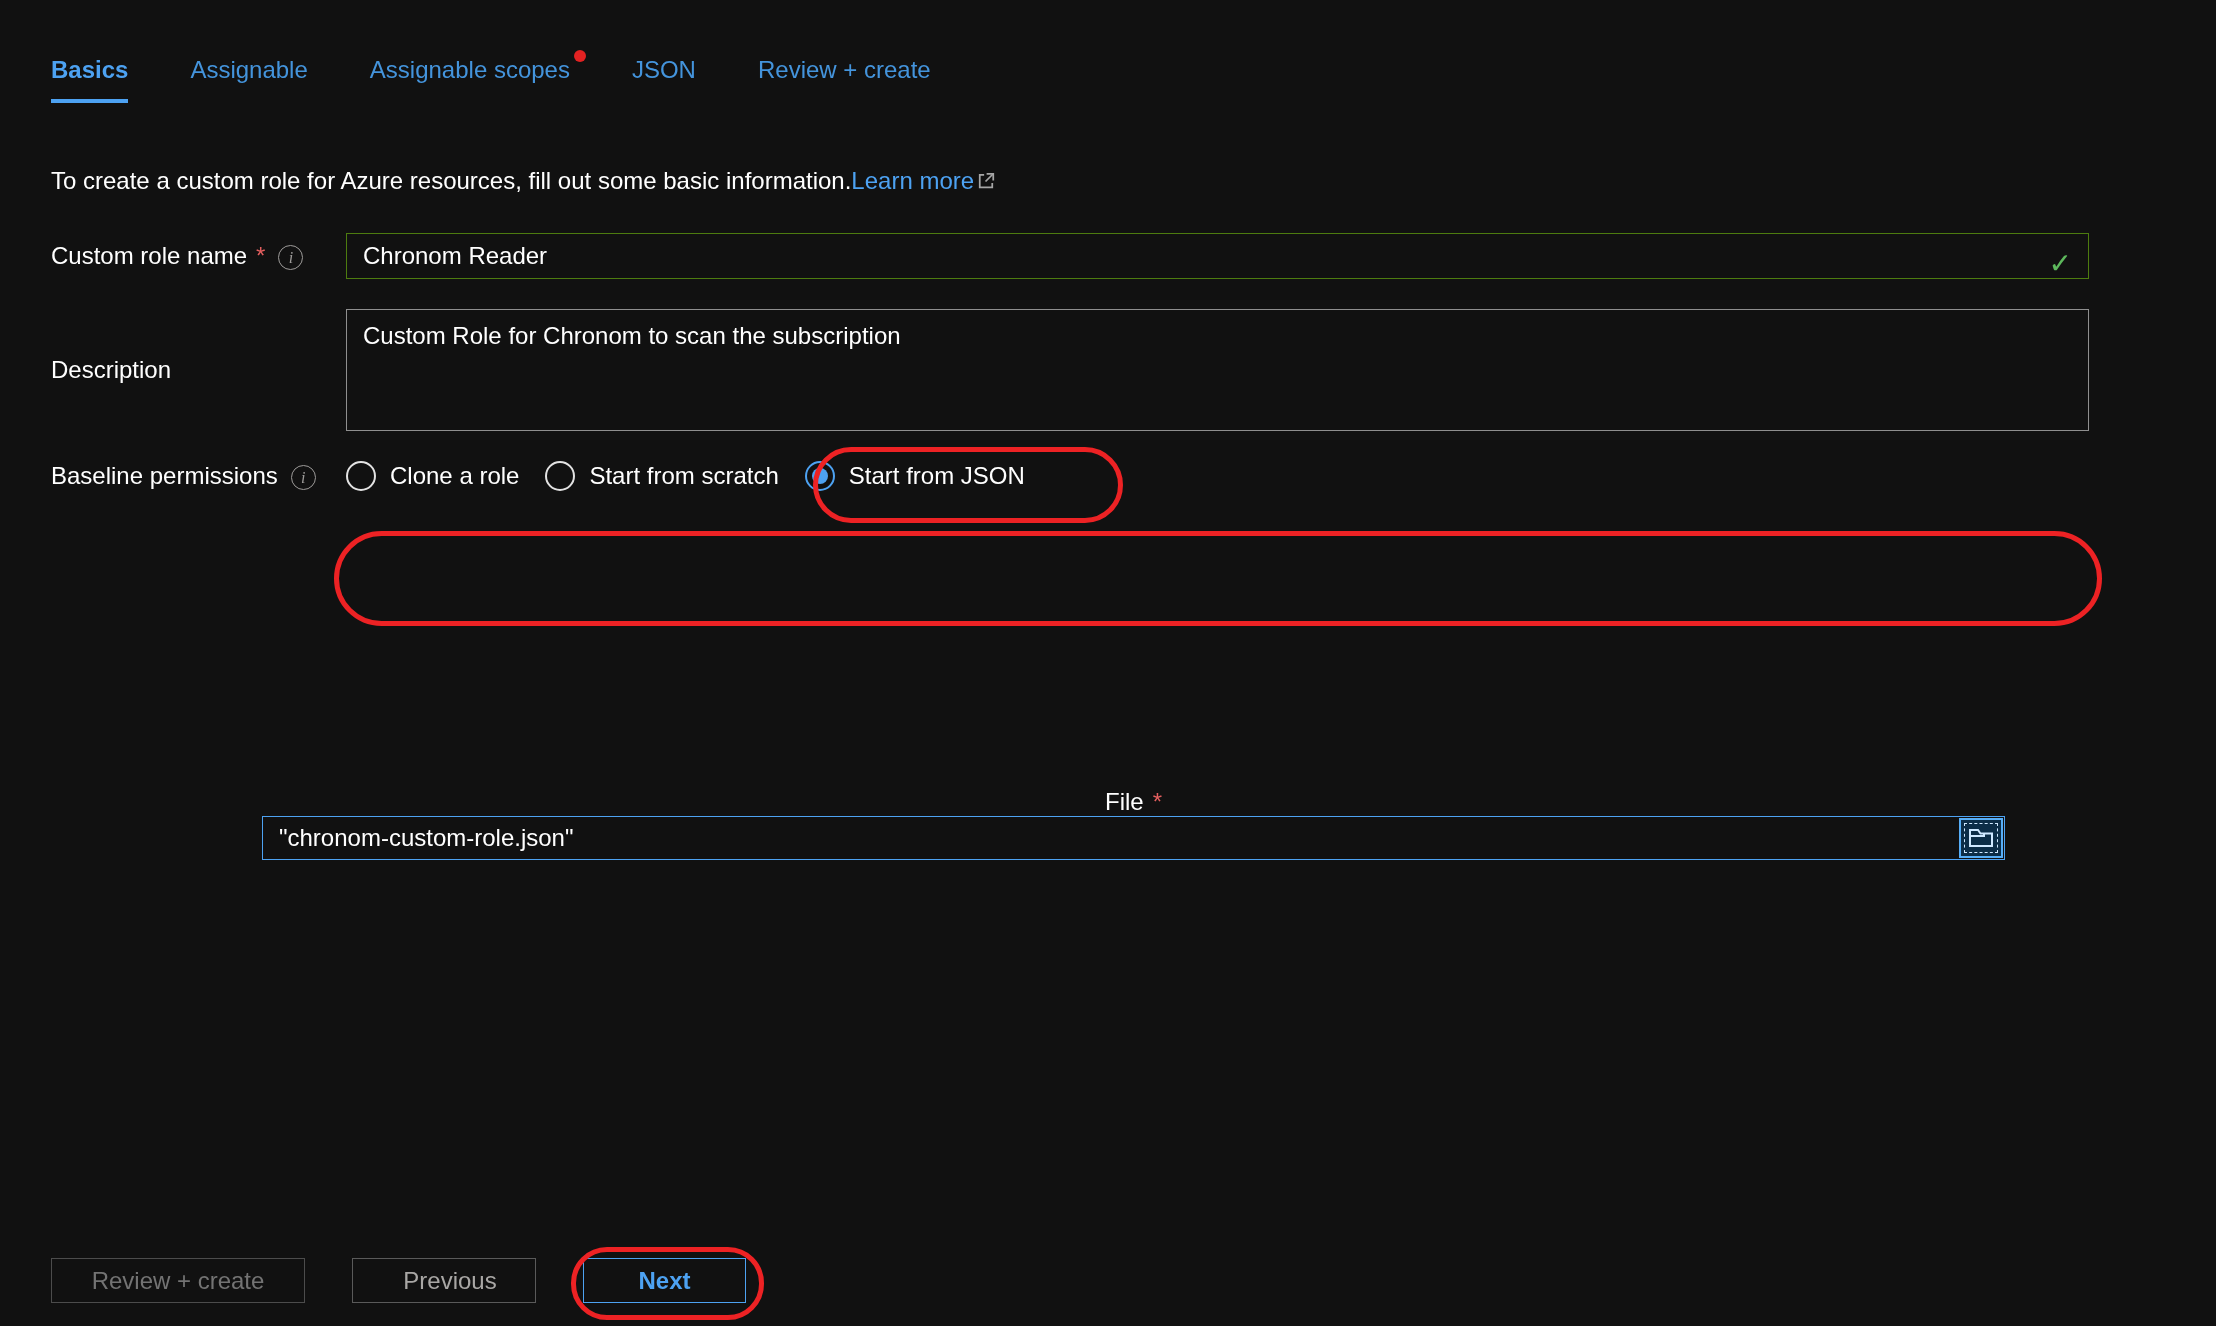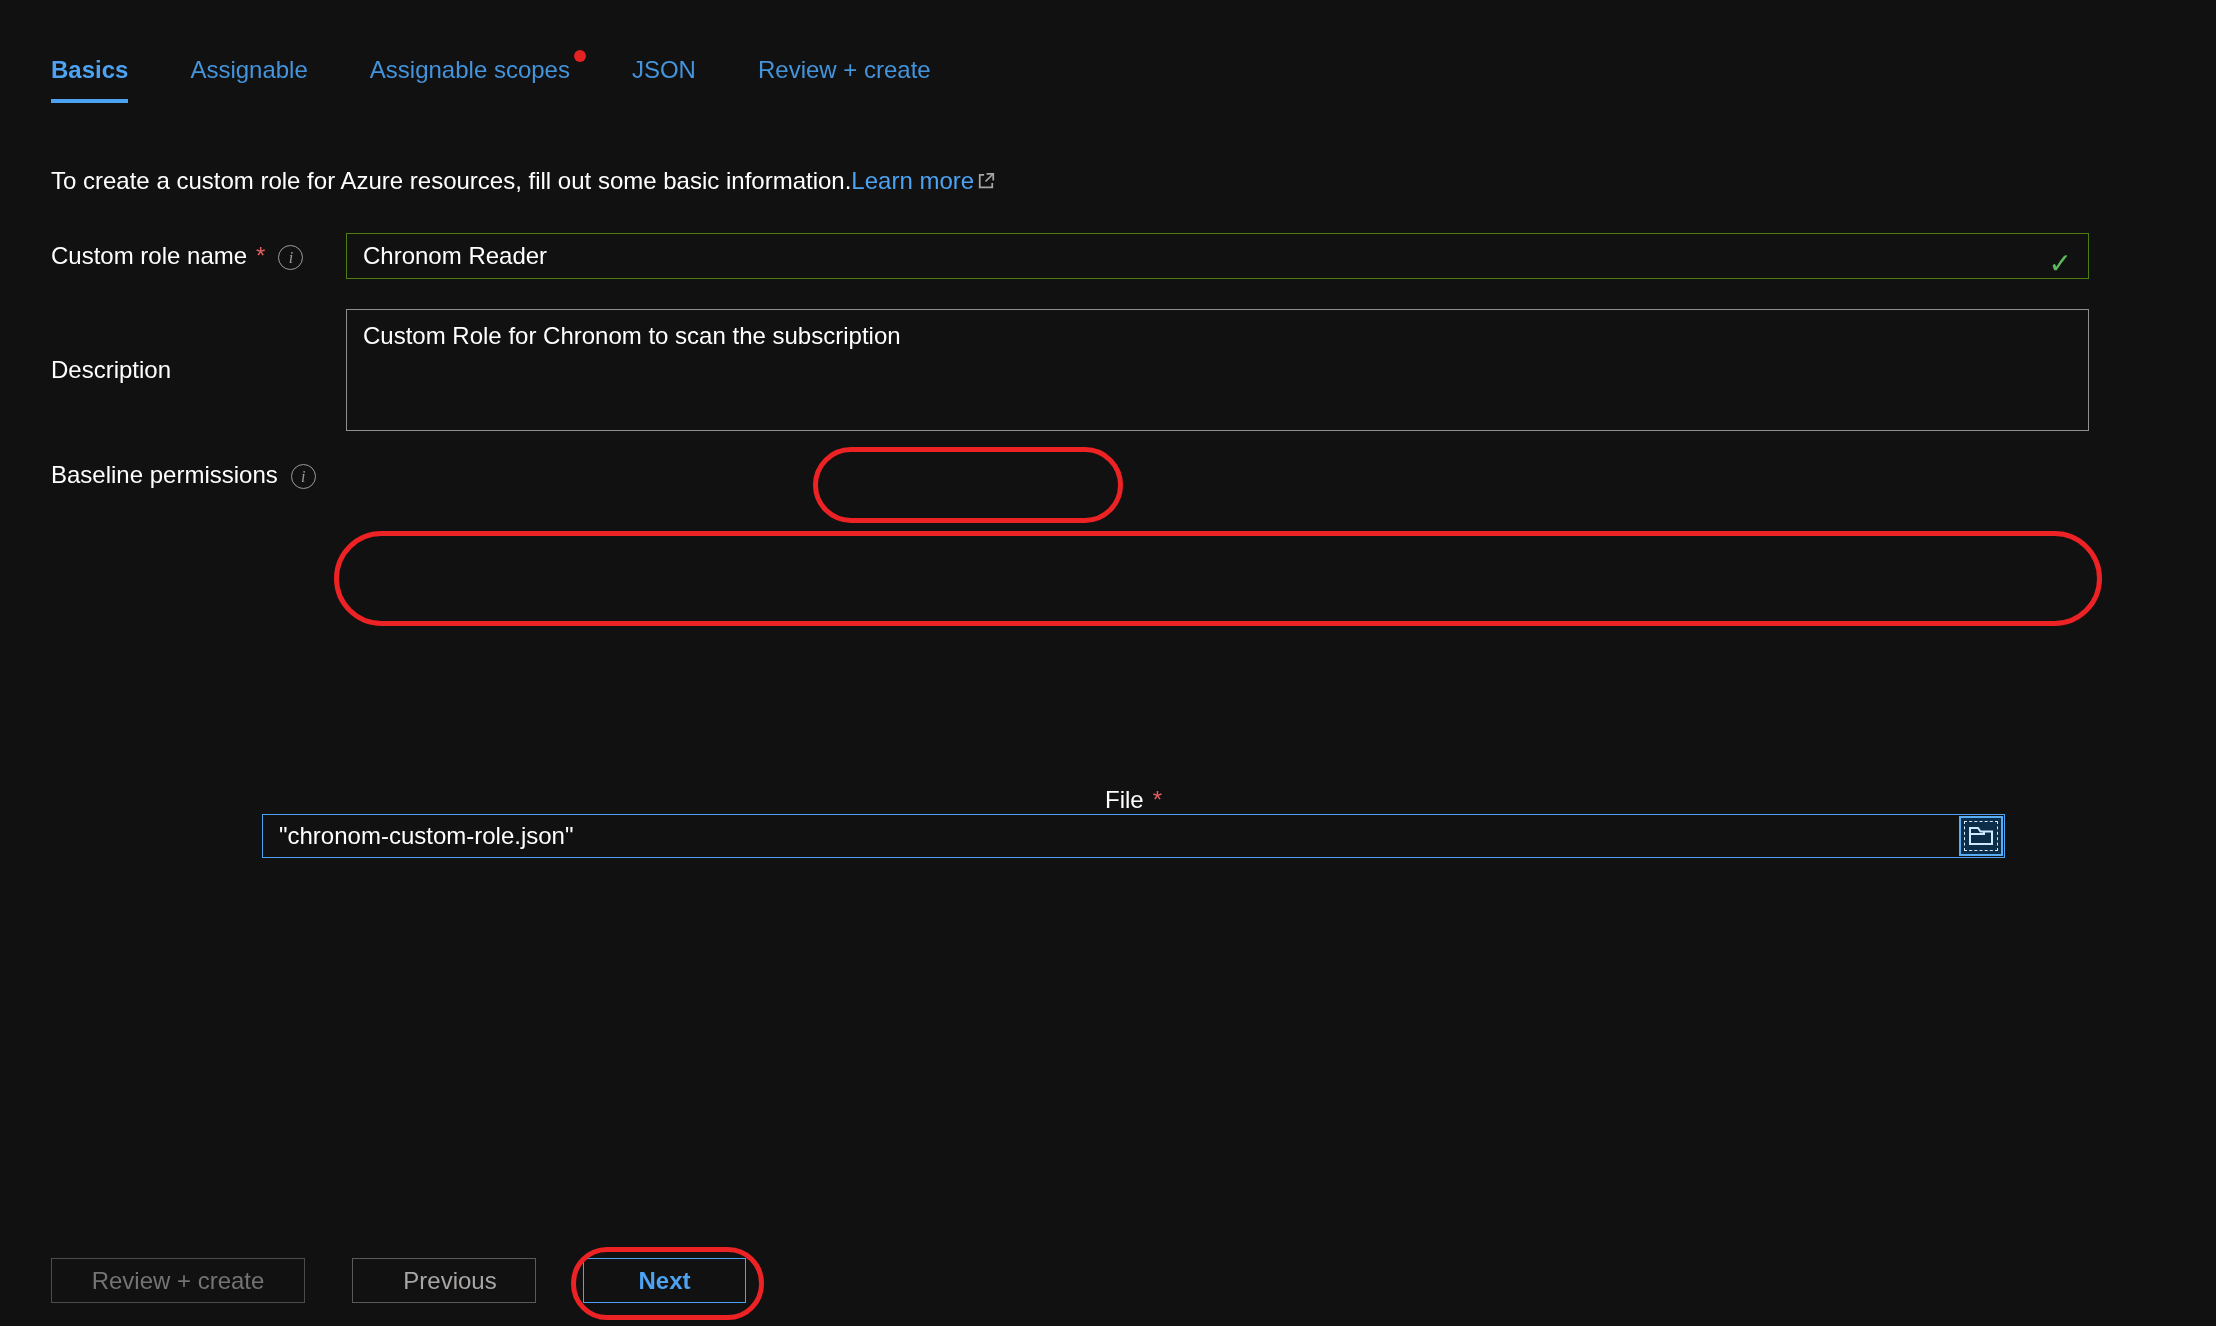--- a/index.html
+++ b/index.html
@@ -112,20 +112,34 @@
         <span>Description</span>
       </div>
       <textarea class="desc" style="">Custom Role for Chronom to scan the subscription</textarea>
     </div>
 
     <div class="form-row">
       <div class="form-label">
         <span>Baseline permissions</span>
         <span class="info-icon"></span>
       </div>
+      <div class="radio-group">
+        <div class="radio-option">
+          <span class="radio-circle"></span>
+          <span>Clone a role</span>
+        </div>
+        <div class="radio-option">
+          <span class="radio-circle"></span>
+          <span>Start from scratch</span>
+        </div>
+        <div class="radio-option">
+          <span class="radio-circle selected"></span>
+          <span>Start from JSON</span>
+        </div>
+      </div>
     </div>
 
     <div class="form-row file-row">
       <div class="form-label">
         <span>File</span>
         <span class="req">*</span>
       </div>
       <div class="file-field">
         <input value="&quot;chronom-custom-role.json&quot;" style="">
         <button class="browse-btn">

